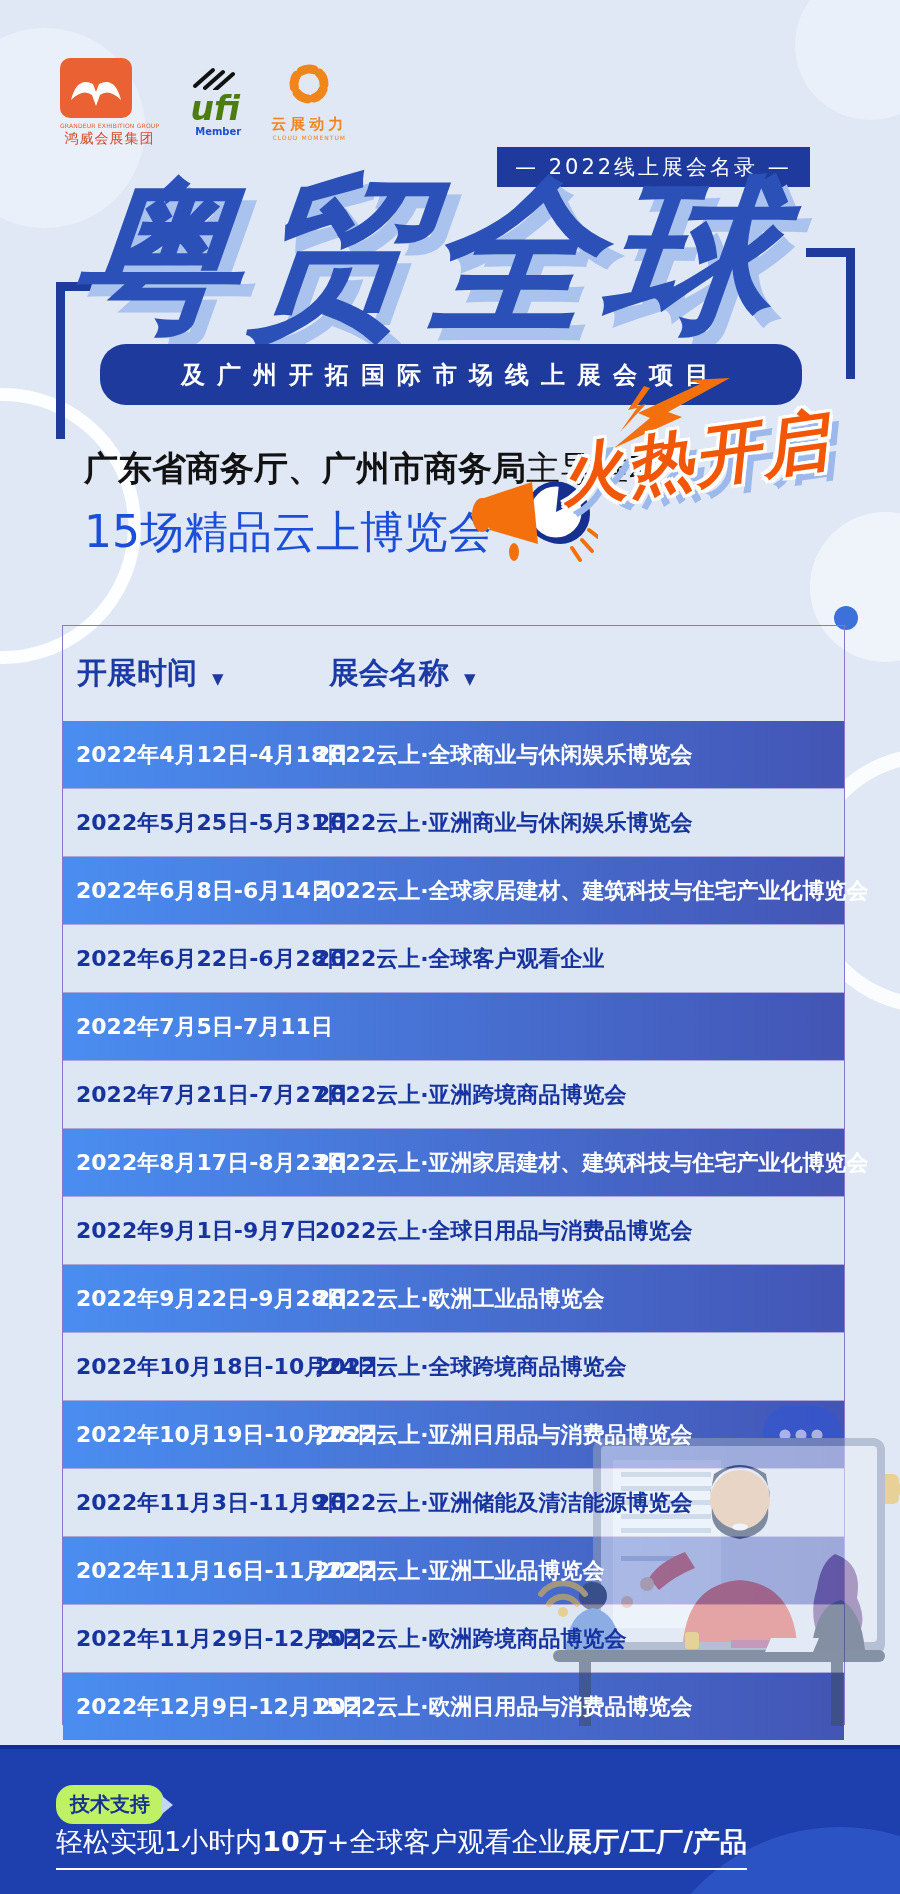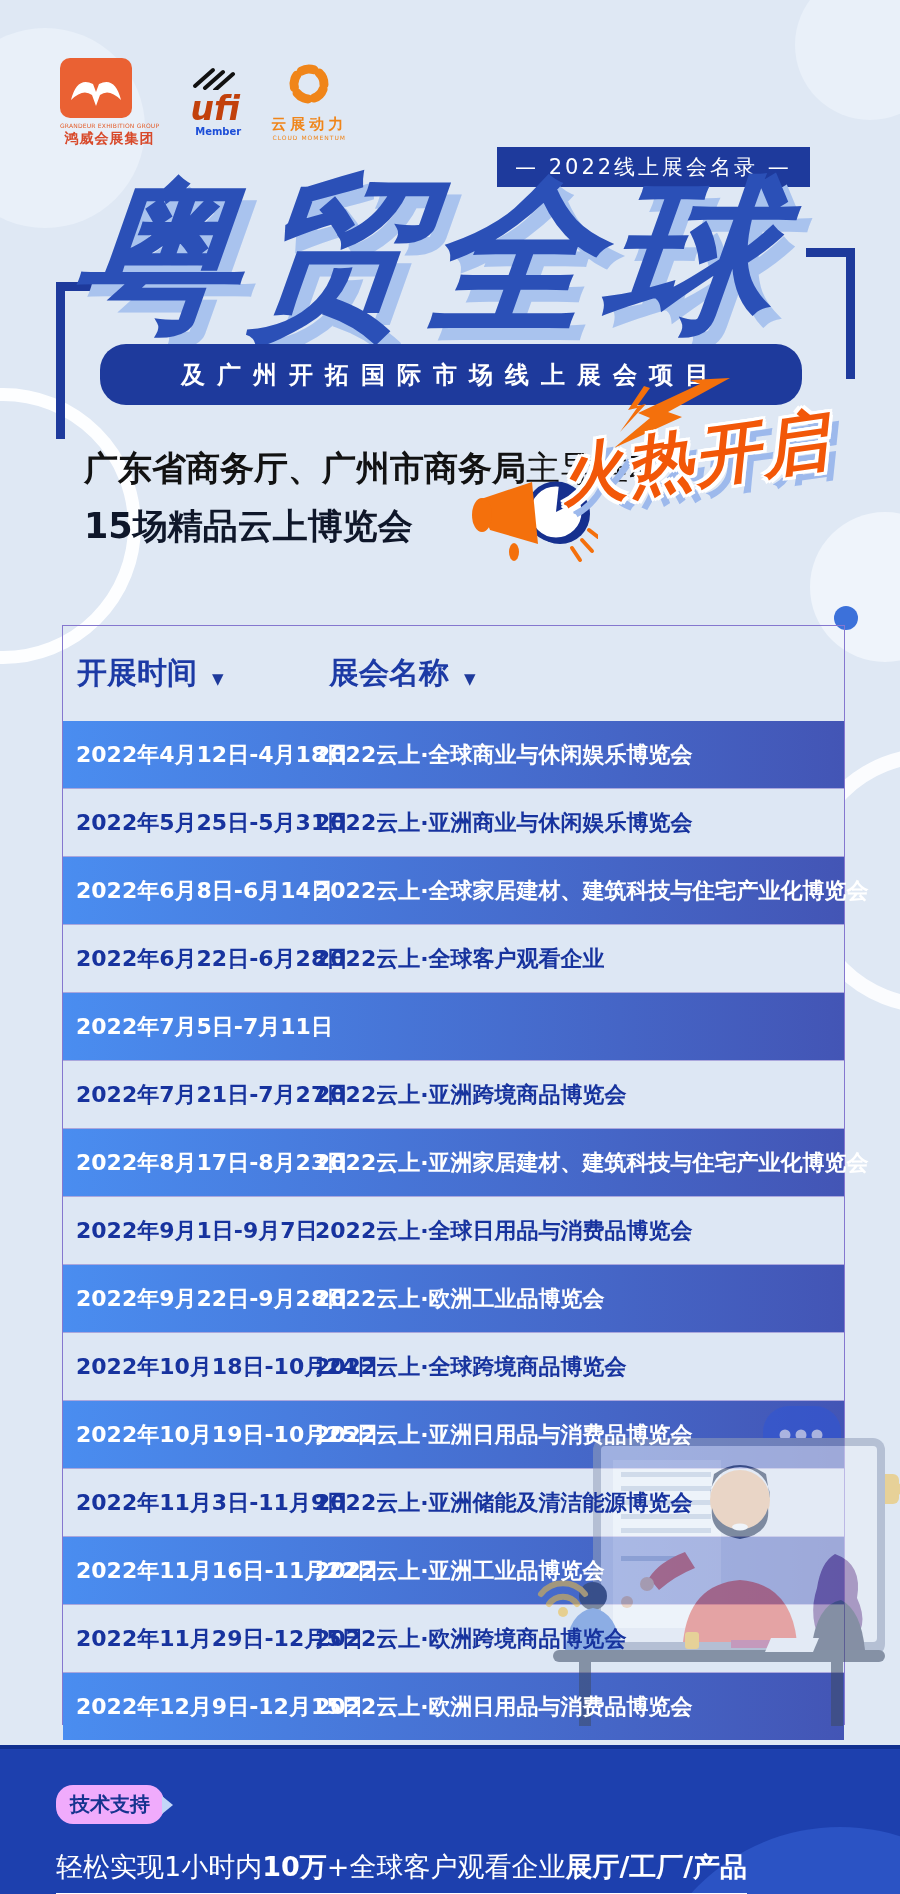--- a/index.html
+++ b/index.html
@@ -14,23 +14,23 @@
   .c2{left:-135px;top:388px;width:250px;height:250px;border:13px solid #fdfeff;}
   .c3{left:810px;top:512px;width:150px;height:150px;background:#eff4fb;}
   .c4{left:834px;top:606px;width:24px;height:24px;background:#3c71da;}
   .c5{left:798px;top:748px;width:235px;height:235px;border:15px solid #fbfcfe;}
   .c6{left:795px;top:-30px;width:150px;height:150px;background:#e9f0f9;}
   
   .logos{position:absolute;left:60px;top:58px;display:flex;gap:30px;align-items:flex-start;}
   .logo{text-align:center;}
   .logo-box{width:72px;height:60px;background:#ea6133;border-radius:10px;display:flex;align-items:center;justify-content:center;}
   .logo-en{font-size:6px;color:#e35d2a;margin-top:4px;letter-spacing:.2px;white-space:nowrap;}
-  .logo-cn{font-size:14px;font-weight:700;color:#d8492a;letter-spacing:1px;margin-top:1px;white-space:nowrap;}
+  .logo-cn{font-size:14px;font-weight:400;color:#d8492a;letter-spacing:1px;margin-top:1px;white-space:nowrap;}
   .ufi{padding-top:6px;}
-  .ufi-text{font-size:33px;font-weight:700;color:#c2410c;line-height:.9;font-style:italic;}
+  .ufi-text{font-size:33px;font-weight:700;color:#4d7c0f;line-height:.9;font-style:italic;}
   .ufi-sub{font-size:10px;font-weight:700;color:#1d4ed8;margin-top:2px;text-align:right;}
   .cloud{padding-top:2px;}
   .cloud-cn{font-size:15px;font-weight:700;color:#f08519;letter-spacing:4px;margin-top:3px;white-space:nowrap;}
   .cloud-en{font-size:6px;color:#f08519;letter-spacing:1px;white-space:nowrap;}
   
   .top-badge{
     position:absolute;left:497px;top:147px;background:#1e3a9c;color:#fff;
     font-size:21px;letter-spacing:3px;padding:6px 18px;white-space:nowrap;font-weight:500;
   }
   .main-title{
@@ -45,21 +45,21 @@
   .br{left:806px;top:248px;width:40px;height:122px;border-right:9px solid #1e3a9c;border-top:9px solid #1e3a9c;}
   .subtitle-pill{
     position:absolute;left:100px;top:344px;width:702px;height:61px;border-radius:26px;
     background:#1e3a9c;color:#fff;font-size:24px;font-weight:700;letter-spacing:12px;
     display:flex;align-items:center;justify-content:center;white-space:nowrap;
   }
   
   .promo1{position:absolute;left:84px;top:446px;font-size:34px;color:#121212;white-space:nowrap;}
   .promo1 .b{font-weight:900;}
   .promo1 .r{font-weight:500;}
-  .promo2{position:absolute;left:84px;top:503px;font-size:35px;font-weight:700;color:#0f172a;white-space:nowrap;}
+  .promo2{position:absolute;left:84px;top:503px;font-size:44px;font-weight:400;color:#1d4ed8;white-space:nowrap;}
   .megaphone{position:absolute;left:468px;top:452px;}
   .bolts{position:absolute;left:548px;top:376px;}
   .stamp{
     position:absolute;left:558px;top:414px;
     font-size:66px;font-weight:900;font-style:italic;color:#f25708;
     letter-spacing:2px;white-space:nowrap;transform:rotate(-8deg);
     text-shadow:-3px -3px 0 #fff,3px -3px 0 #fff,-3px 3px 0 #fff,3px 3px 0 #fff,
                  0 -3px 0 #fff,0 3px 0 #fff,-3px 0 0 #fff,3px 0 0 #fff,8px 10px 0 #9db9ec;
   }
   
@@ -81,30 +81,30 @@
   
   .illus{position:absolute;left:535px;top:1388px;z-index:2;opacity:.55;pointer-events:none;}
   
   .footer{
     position:absolute;left:0;top:1745px;width:900px;height:149px;
     background:#1d40ae;border-top:4px solid #10308f;box-sizing:border-box;overflow:hidden;color:#fff;
   }
   .foot-circle{position:absolute;left:640px;top:78px;width:400px;height:400px;border-radius:50%;background:#2b53c4;}
   .foot-line1{position:absolute;left:56px;top:36px;display:flex;align-items:center;gap:14px;}
   .tech-badge{
-    position:relative;background:#f0abfc;color:#16338f;font-size:20px;font-weight:900;
+    position:relative;background:#bef264;color:#16338f;font-size:20px;font-weight:900;
     padding:6px 14px;border-radius:17px;white-space:nowrap;
   }
   .tech-badge:after{
     content:"";position:absolute;right:-9px;top:50%;transform:translateY(-50%);
     border-top:9px solid transparent;border-bottom:9px solid transparent;border-left:11px solid #c3d6f8;
   }
   .foot-title{font-size:30px;font-weight:900;letter-spacing:1px;white-space:nowrap;}
   .foot-line2{
-    position:absolute;left:56px;top:100px;font-size:27px;font-weight:400;white-space:nowrap;
+    position:absolute;left:56px;top:75px;font-size:27px;font-weight:400;white-space:nowrap;
     border-bottom:2px solid #fff;padding-bottom:8px;
   }
   .foot-line2 b{font-weight:900;}
 </style>
 </head>
 <body>
 
 <div class="canvas">
 
   <div class="circ c1"></div>

